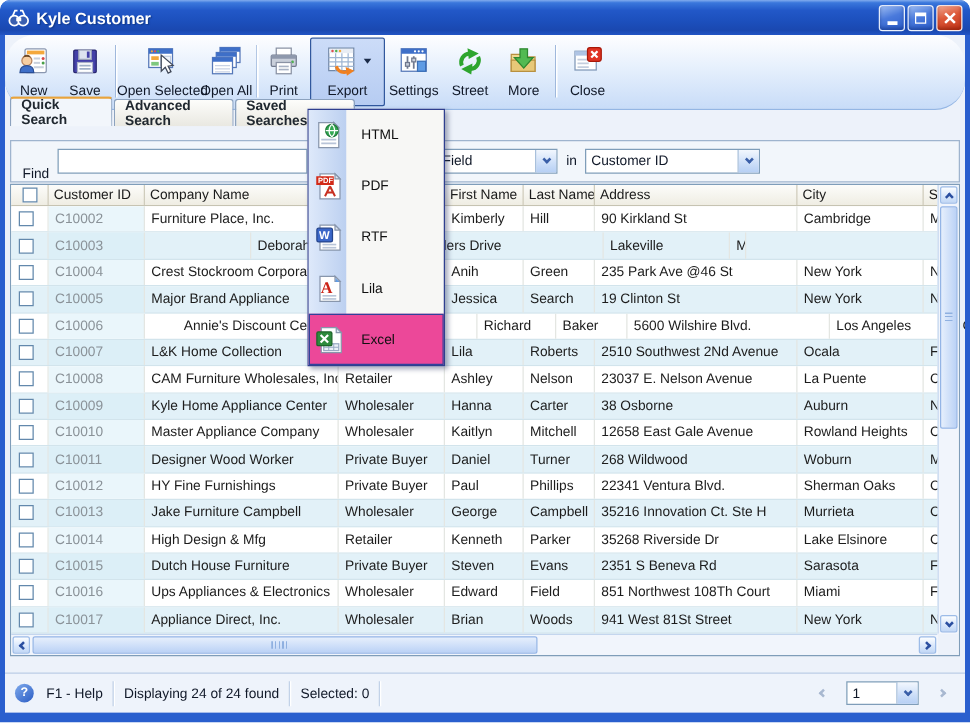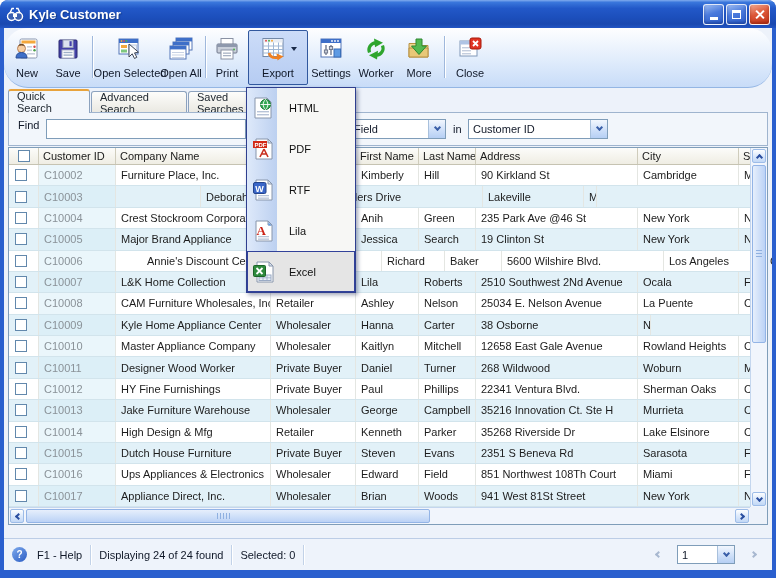--- a/index.html
+++ b/index.html
@@ -29,29 +29,29 @@
   .tbtn{position:absolute;top:2px;height:55px;display:flex;flex-direction:column;align-items:center;
     padding-top:3px;border:1px solid transparent;border-radius:2px;cursor:default;}
   .tbtn .tico{height:30px;display:flex;align-items:center;}
   .tlabel{white-space:nowrap;margin-top:3px;color:#101828;}
   .tbtn.pressed{border-color:#31589E;background:linear-gradient(180deg,#CCDCF8,#B6CCF2);}
   .caret{width:0;height:0;border-left:3.5px solid transparent;border-right:3.5px solid transparent;
     border-top:4px solid #1A2A48;margin-left:5px;}
   .tsep{position:absolute;top:8px;height:42px;width:2px;
     background:linear-gradient(90deg,#9FB8DC 0 1px,#FFFFFF 1px 2px);}
   
-  .tabstrip{position:absolute;top:60px;left:0;width:100%;height:24px;}
+  .tabstrip{position:absolute;top:48px;left:0;width:100%;height:24px;font-weight:bold;}
   .tab{position:absolute;bottom:-1px;height:22px;border:1px solid #8CA2BE;border-bottom:none;
     border-radius:3px 3px 0 0;background:linear-gradient(180deg,#FDFDFB,#E9E8E1);
     display:flex;align-items:center;justify-content:center;padding:0 8px;color:#202830;z-index:2;}
   .tab.active{background:#F2F6FB;border-top:2px solid #E8A33C;height:24px;z-index:4;}
   
   .searchpanel{position:absolute;left:4px;top:84px;width:760px;height:34px;background:#F2F6FB;
     border:1px solid #9FB4CE;z-index:3;}
-  .flabel{position:absolute;left:9px;top:6px;color:#101828;}
+  .flabel{position:absolute;left:9px;top:20px;color:#101828;}
   .finput{position:absolute;left:37px;top:6px;width:200px;height:20px;border:1px solid #7F9DB9;
     background:#fff;font:11px "Liberation Sans",sans-serif;padding:0 4px;outline:none;}
   .combo{position:absolute;top:6px;height:20px;border:1px solid #7F9DB9;background:#fff;
     display:flex;align-items:center;}
   .ctext{padding:0 4px;flex:1;white-space:nowrap;overflow:hidden;color:#101828;}
   .cbtn{width:17px;height:100%;border-left:1px solid #A8C0DC;
     background:linear-gradient(180deg,#F2F7FE,#CCDEF8 60%,#B6CFF4);
     display:flex;align-items:center;justify-content:center;}
   .chd{width:5px;height:5px;border-left:2px solid #3A5FA8;border-bottom:2px solid #3A5FA8;
     transform:rotate(-45deg);margin-top:-3px;}
@@ -100,21 +100,21 @@
   .chev.dis{border-color:#A8B8D0;}
   .pcombo{width:58px;height:19px;border:1px solid #7F9DB9;background:#fff;display:flex;align-items:center;}
   
   .menu{position:absolute;left:246px;top:87px;width:110px;height:206px;border:1px solid #2F3F8F;
     background:#F7F7F5;box-shadow:2px 2px 4px rgba(50,60,100,.45);z-index:20;}
   .mstrip{position:absolute;left:0;top:0;bottom:0;width:30px;
     background:linear-gradient(90deg,#DEE9FA,#BCD0F0);}
   .mitem{position:relative;height:40.8px;display:flex;align-items:center;border:1px solid transparent;}
   .mico{width:30px;display:flex;align-items:center;justify-content:center;flex:none;}
   .mlabel{margin-left:11px;color:#101010;}
-  .mitem.hl{border-color:#32429A;background:#e5e5e5;}
+  .mitem.hl{border-color:#32429A;background:#ec4899;}
 </style>
 </head>
 <body>
 
 <div class="window">
 
   <div class="titlebar">
     <span style="display:flex;">
       <svg width="18" height="18" viewBox="0 0 18 18">
           <circle cx="5.5" cy="11.5" r="4" fill="#3A5FB0" stroke="#fff" stroke-width="1.4"></circle>
@@ -255,21 +255,21 @@
       </div>
       <div class="tbtn" style="left:350px;width:44px;">
         <div class="tico">
             <svg width="26" height="26" viewBox="0 0 26 26">
               <path d="M6.5 16.5 A7 7 0 0 1 12.5 6.8" fill="none" stroke="#2EA52E" stroke-width="3.2"></path>
               <polygon points="11,2.5 20,6.8 12,11.2" fill="#2EA52E"></polygon>
               <path d="M19.5 9.5 A7 7 0 0 1 13.5 19.2" fill="none" stroke="#2EA52E" stroke-width="3.2"></path>
               <polygon points="15,14.8 6,19.2 14,23.5" fill="#2EA52E"></polygon>
             </svg>
           </div>
-        <div class="tlabel">Worker</div>
+        <div class="tlabel">Street</div>
       </div>
       <div class="tbtn" style="left:395px;width:40px;">
         <div class="tico">
             <svg width="26" height="26" viewBox="0 0 26 26">
               <path d="M3 7.5 L3 21 L22 21 L22 9.5 L12 9.5 L10 7.5 Z" fill="#F0D890" stroke="#B89040"></path>
               <path d="M3 12 L22 12 L22 21 L3 21 Z" fill="#E8C878" stroke="#B89040"></path>
               <polygon points="10,3 16,3 16,10 20.5,10 13,18.5 5.5,10 10,10" fill="#52BA52" stroke="#2E8830"></polygon>
             </svg>
           </div>
         <div class="tlabel">More</div>
@@ -415,34 +415,35 @@
           </div>
           <div class="grow">
             <div class="ckcell" style="width: 30px;">
               <span class="cb"></span>
             </div>
             <div class="gcell c-id" style="width: 77px;">C10008</div>
             <div class="gcell" style="width: 155px;">CAM Furniture Wholesales, Inc.</div>
             <div class="gcell" style="width: 85px;">Retailer</div>
             <div class="gcell" style="width: 63px;">Ashley</div>
             <div class="gcell" style="width: 57px;">Nelson</div>
-            <div class="gcell" style="width: 162px;">25034 E. Nelson Avenue</div>
+            <div class="gcell" style="width: 162px;">23037 E. Nelson Avenue</div>
             <div class="gcell" style="width: 101px;">La Puente</div>
             <div class="gcell" style="width: 13px;">CA</div>
           </div>
           <div class="grow alt">
             <div class="ckcell" style="width: 30px;">
               <span class="cb"></span>
             </div>
             <div class="gcell c-id" style="width: 77px;">C10009</div>
             <div class="gcell" style="width: 155px;">Kyle Home Appliance Center</div>
             <div class="gcell" style="width: 85px;">Wholesaler</div>
             <div class="gcell" style="width: 63px;">Hanna</div>
             <div class="gcell" style="width: 57px;">Carter</div>
             <div class="gcell" style="width: 162px;">38 Osborne</div>
+            <div class="gcell" style="width: 101px;">Auburn</div>
             <div class="gcell" style="width: 13px;">NY</div>
           </div>
           <div class="grow">
             <div class="ckcell" style="width: 30px;">
               <span class="cb"></span>
             </div>
             <div class="gcell c-id" style="width: 77px;">C10010</div>
             <div class="gcell" style="width: 155px;">Master Appliance Company</div>
             <div class="gcell" style="width: 85px;">Wholesaler</div>
             <div class="gcell" style="width: 63px;">Kaitlyn</div>
@@ -475,21 +476,21 @@
             <div class="gcell" style="width: 57px;">Phillips</div>
             <div class="gcell" style="width: 162px;">22341 Ventura Blvd.</div>
             <div class="gcell" style="width: 101px;">Sherman Oaks</div>
             <div class="gcell" style="width: 13px;">CA</div>
           </div>
           <div class="grow alt">
             <div class="ckcell" style="width: 30px;">
               <span class="cb"></span>
             </div>
             <div class="gcell c-id" style="width: 77px;">C10013</div>
-            <div class="gcell" style="width: 155px;">Jake Furniture Warehouse</div>
+            <div class="gcell" style="width: 155px;">Jake Furniture Campbell</div>
             <div class="gcell" style="width: 85px;">Wholesaler</div>
             <div class="gcell" style="width: 63px;">George</div>
             <div class="gcell" style="width: 57px;">Campbell</div>
             <div class="gcell" style="width: 162px;">35216 Innovation Ct. Ste H</div>
             <div class="gcell" style="width: 101px;">Murrieta</div>
             <div class="gcell" style="width: 13px;">CA</div>
           </div>
           <div class="grow">
             <div class="ckcell" style="width: 30px;">
               <span class="cb"></span>

